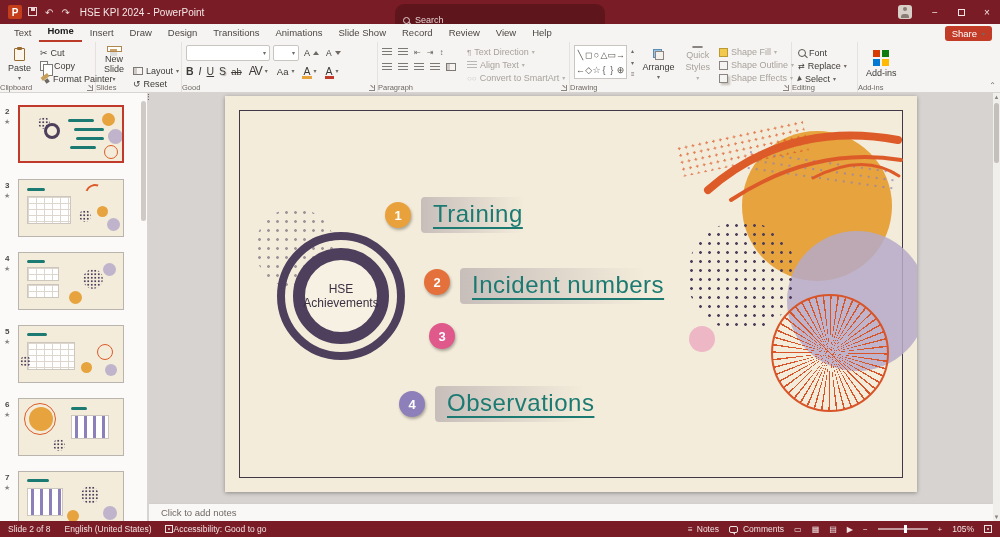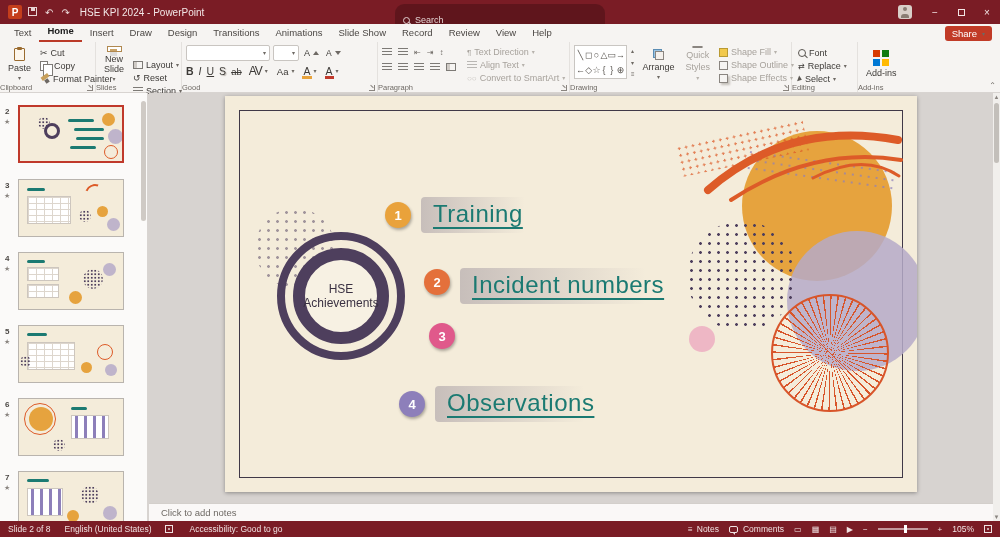--- a/index.html
+++ b/index.html
@@ -200,21 +200,21 @@
     <div class="glabel">Clipboard</div>
     <span class="launcher"></span>
   </div>
 
   <div class="group" style="width:86px">
     <div class="big">
       <span class="i-slide"></span>
       <span>New Slide</span>
       <span class="arr">▾</span>
     </div>
-    <div class="col" style="margin-top:14px">
+    <div class="col" style="margin-top:20px">
       <div class="small">
           <span class="i-layout"></span>
           <span>Layout</span>
           <span class="arr">▾</span>
         </div>
       <div class="small">
           <span>↺</span>
           <span>Reset</span>
         </div>
       <div class="small">
@@ -532,21 +532,21 @@
 
 <div class="vscroll">
   <span>▲</span>
   <span class="vthumb"></span>
   <span>▼</span>
 </div>
 
 <div class="statusbar">
   <span>Slide 2 of 8</span>
   <span>English (United States)</span>
-  <span style="display:flex;align-items:center;gap:16px">
+  <span style="display:flex;align-items:center;gap:0">
     <span class="fitbox"></span>
     <span>Accessibility: Good to go</span>
   </span>
   <div class="sb-right">
     <span style="display:flex;align-items:center;gap:4px">
         <span class="sb-ico">≡</span>
         <span>Notes</span>
       </span>
     <span style="display:flex;align-items:center;gap:5px">
         <span class="bubble"></span>

